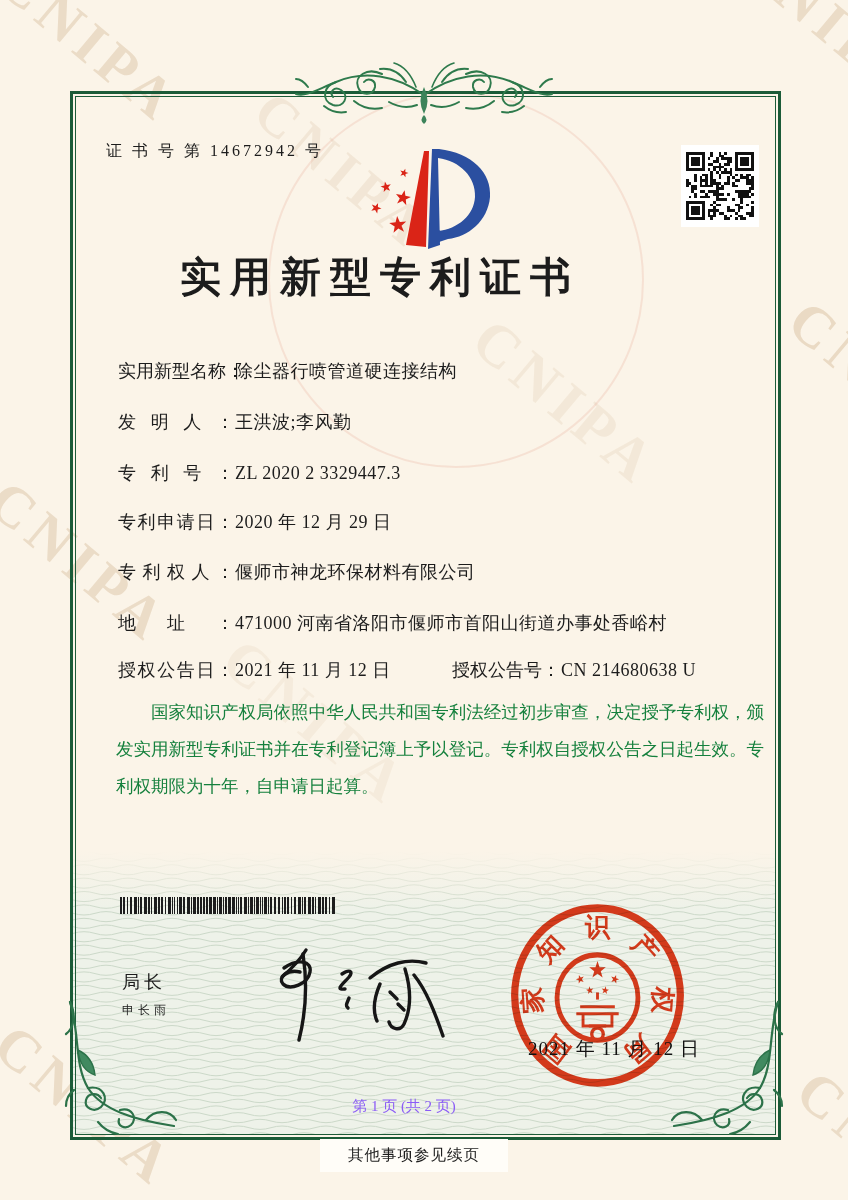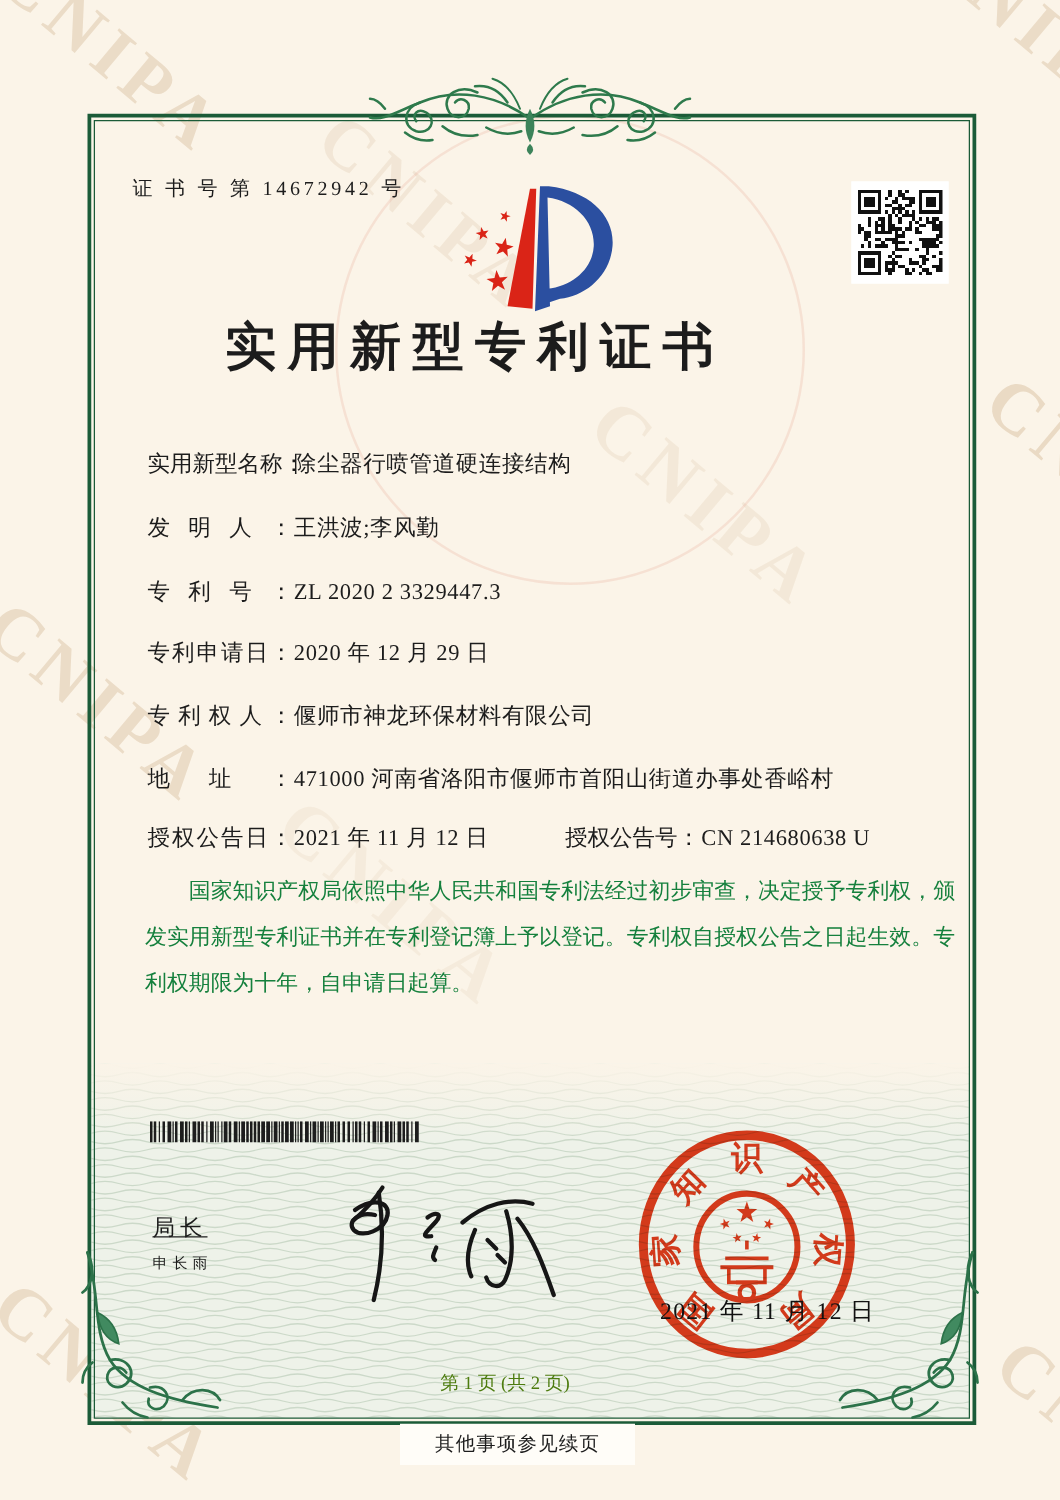--- a/index.html
+++ b/index.html
@@ -53,29 +53,29 @@
   .fvalue{margin-left:1px;letter-spacing:0.5px;}
   .fpair2{position:absolute;left:334px;top:0;}
   
   #legal{left:116px;top:694px;width:648px;font-size:17.5px;line-height:37px;z-index:4;
          text-align:justify;color:#15803d;}
   #legal p{margin:0;text-indent:2em;}
   
   #barcode{left:120px;top:897px;z-index:4;}
   
   #director-title{left:122px;top:970px;font-size:18px;letter-spacing:4px;z-index:4;
-      font-family:"Liberation Sans","DejaVu Sans",sans-serif;text-decoration:underline;}
+      font-family:"Liberation Sans","DejaVu Sans",sans-serif;}
   #director-name{left:122px;top:1002px;font-size:12px;letter-spacing:4px;z-index:4;
       font-family:"Liberation Sans","DejaVu Sans",sans-serif;}
   #signature{left:250px;top:944px;z-index:4;}
   
   #seal{left:506px;top:899px;z-index:5;opacity:0.95;mix-blend-mode:multiply;}
   #seal-date{left:528px;top:1036px;font-size:19px;letter-spacing:1px;z-index:6;color:#111;}
   
-  #page-num{left:104px;top:1097px;width:600px;text-align:center;font-size:15px;z-index:4;color:#4d7c0f;}
+  #page-num{left:104px;top:1097px;width:600px;text-align:center;font-size:15px;z-index:4;color:#8b5cf6;}
   #cont-box{left:320px;top:1139px;width:188px;height:33px;background:#fffdf8;z-index:4;
     display:flex;align-items:center;justify-content:center;font-size:15.5px;letter-spacing:1px;}
 </style>
 </head>
 <body>
 
 <span class="wm" style="left:-18px;top:8px;font-size:58px;opacity:.55;">CNIPA</span>
 <span class="wm" style="left:722px;top:-12px;font-size:58px;opacity:.55;">CNIPA</span>
 <span class="wm" style="left:238px;top:138px;font-size:56px;opacity:.30;">CNIPA</span>
 <span class="wm" style="left:455px;top:368px;font-size:60px;opacity:.26;">CNIPA</span>

